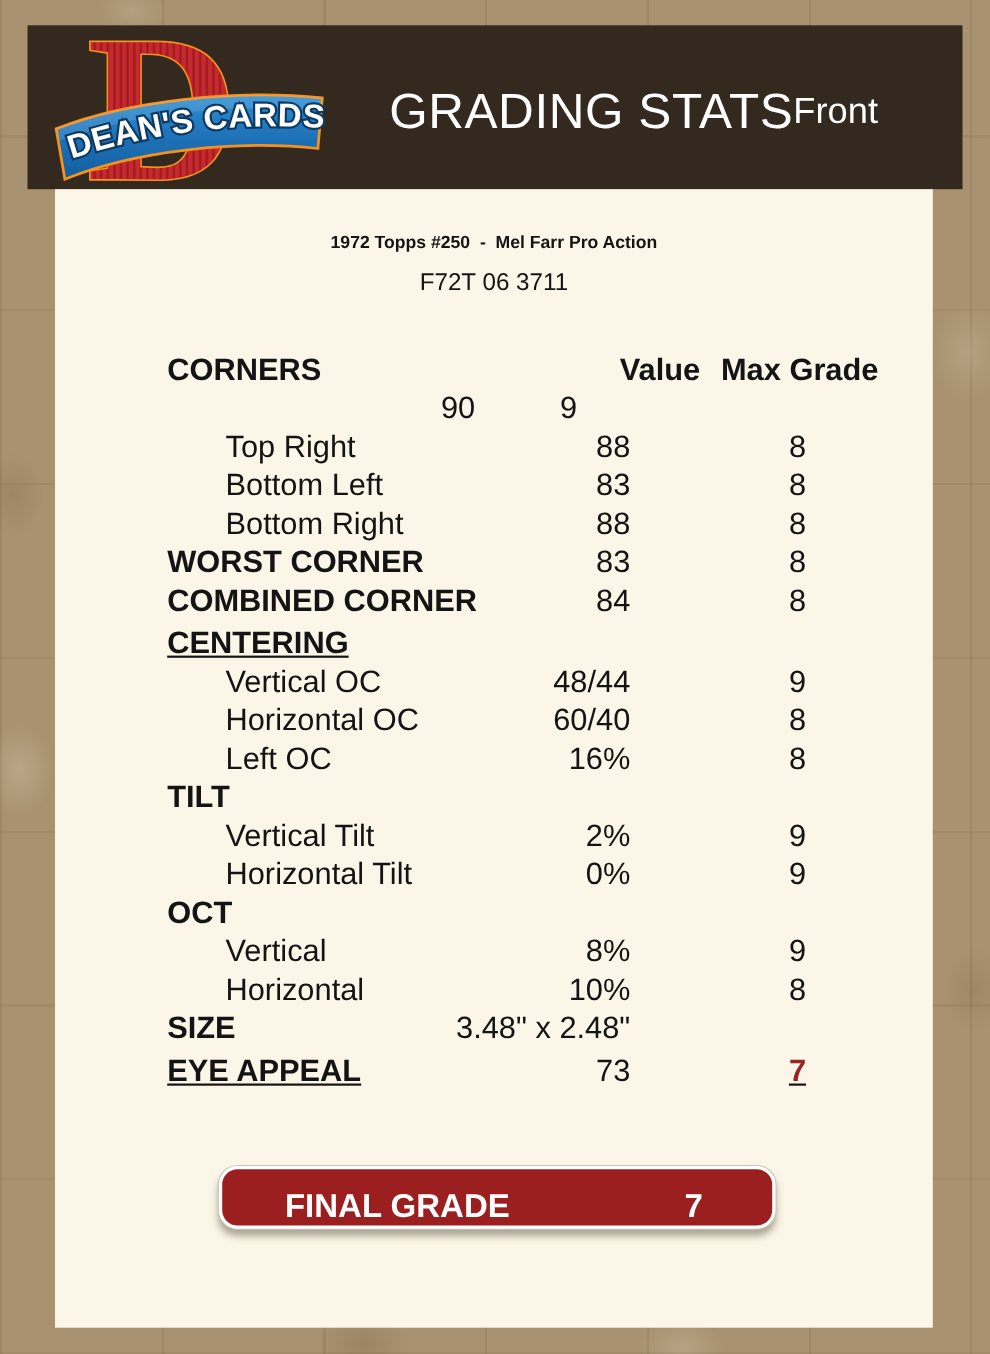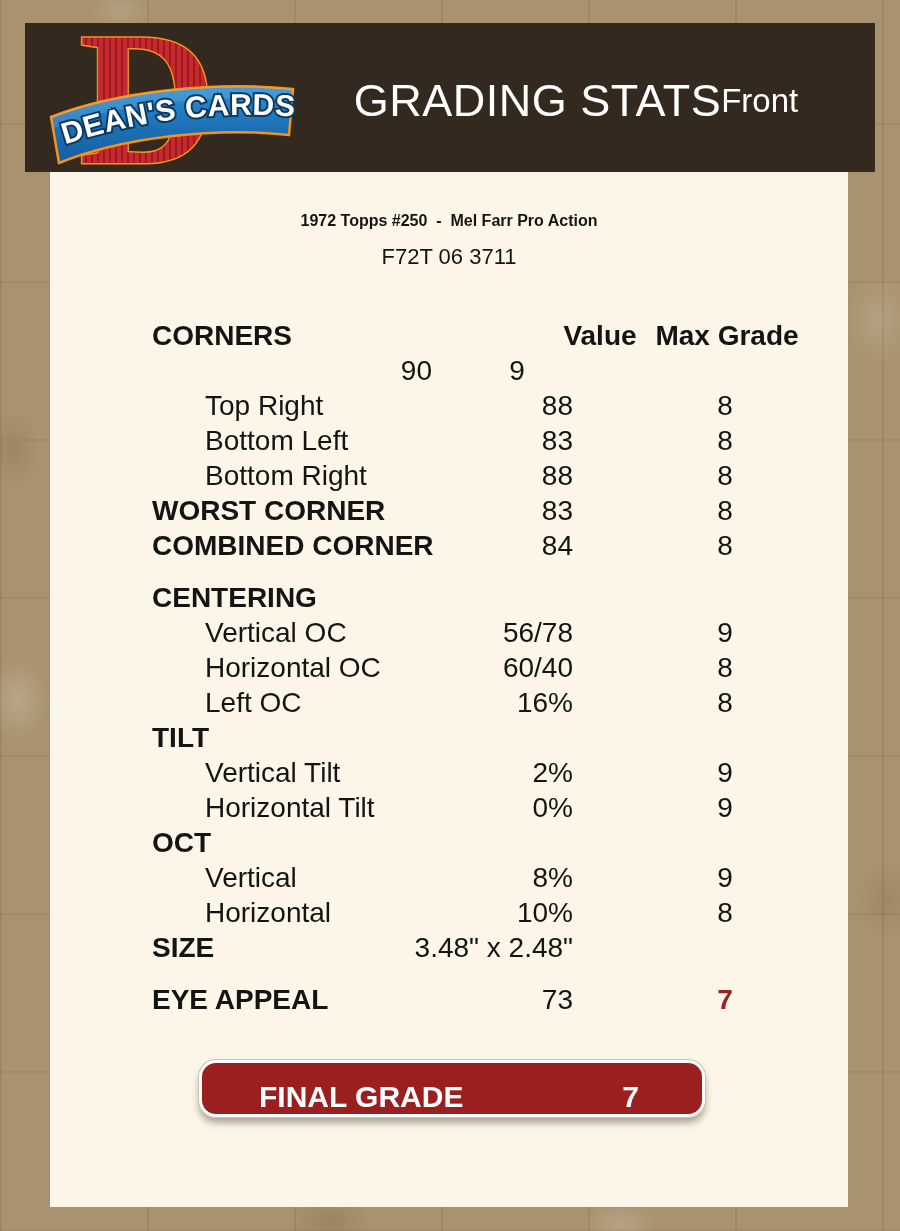--- a/index.html
+++ b/index.html
@@ -61,21 +61,21 @@
     text-align:center; font-size:22px; font-weight:400;
   }
 
   
   .stats-table{ position:absolute; left:102px; top:146px; width:696px; font-size:28px; }
   .thead{ position:relative; height:35px; line-height:35px; font-weight:bold; }
   .th-label{ position:absolute; left:0; }
   .th-value{ position:absolute; left:404px; transform:translateX(-50%); white-space:nowrap;margin-left:44px; }
   .th-grade{ position:absolute; left:575px; transform:translateX(-50%); white-space:nowrap; }
   .row{ display:grid; grid-template-columns:280px 141px 275px; height:35px; line-height:35px; }
-  .row.gap{ margin-top:17px; }
+  .row.gap{ margin-top:4px;text-decoration:underline; }
   .row .label{ white-space:nowrap; }
   .row.section .label{ font-weight:bold; }
   .row.indent .label{ padding-left:53px; }
   .row .val{ position:relative; }
   .row .val span{ position:absolute; right:0; top:0; white-space:nowrap; }
   .row .gradecell{ text-align:center; padding-left:29px; }
   .row.grade-red .gradecell{ color:var(--red-text); font-weight:bold; }
 
   
   .final-button{
@@ -179,21 +179,21 @@
         <div class="row section gap">
     <div class="label">CENTERING</div>
     <div class="val">
             <span></span>
           </div>
     <div class="gradecell"></div>
   </div>
         <div class="row indent">
     <div class="label">Vertical OC</div>
     <div class="val">
-            <span>56/78</span>
+            <span>48/44</span>
           </div>
     <div class="gradecell">9</div>
   </div>
         <div class="row indent">
     <div class="label">Horizontal OC</div>
     <div class="val">
             <span>60/40</span>
           </div>
     <div class="gradecell">8</div>
   </div>

